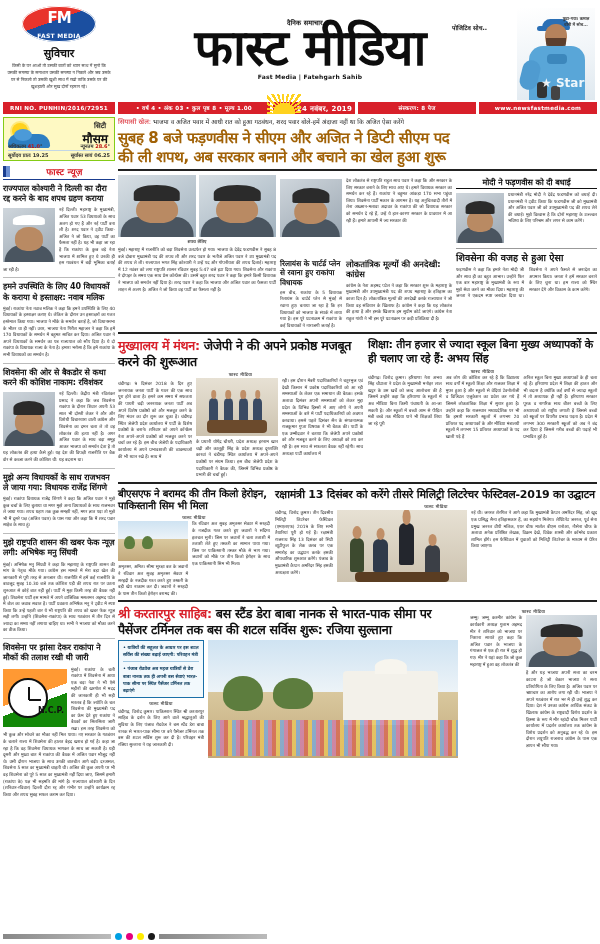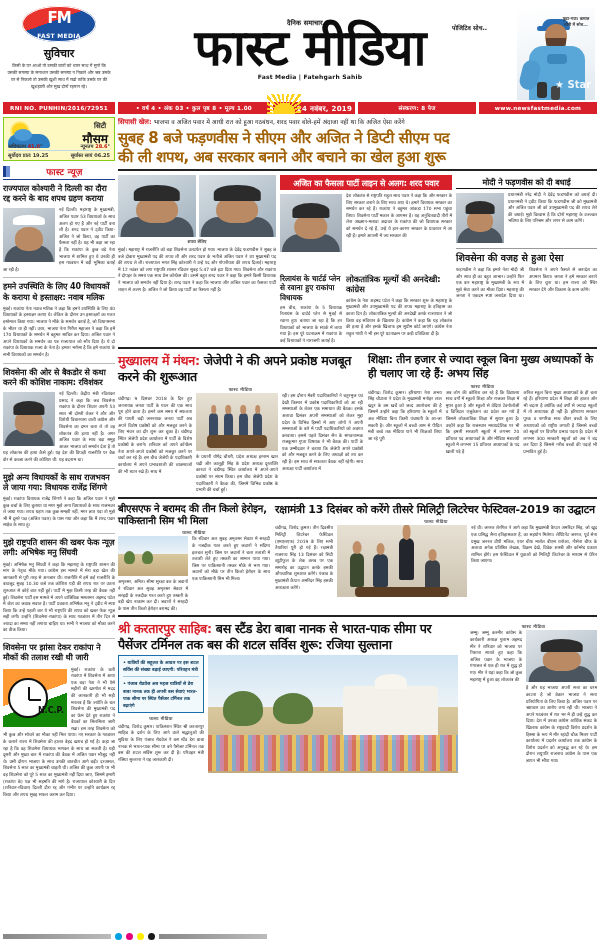--- a/index.html
+++ b/index.html
@@ -55,21 +55,21 @@
   }
   .cr-head { position:absolute; left:28px; top:16px; width:22px; height:24px; background:#b5825c; border-radius:48% 48% 44% 44%; }
   .cr-cap  { position:absolute; left:25px; top:11px; width:28px; height:11px; background:#2a6fb5; border-radius:10px 10px 3px 3px; }
   .cr-cap:after { content:''; position:absolute; left:-5px; top:7px; width:16px; height:5px; background:#2a6fb5; border-radius:6px; }
   .cr-beard{ position:absolute; left:29px; top:30px; width:20px; height:12px; background:#4b3324; border-radius:0 0 50% 50%; opacity:.85;}
   .cr-body { position:absolute; left:12px; top:38px; width:56px; height:54px; background:#59a6d8; border-radius:14px 14px 0 0; }
   .cr-body:after{ content:''; position:absolute; left:18px; top:8px; width:20px; height:10px; background:#3c87bc; border-radius:4px;}
   .cr-arm  { position:absolute; left:4px; top:52px; width:18px; height:30px; background:#4f9bd0; border-radius:10px; transform:rotate(14deg); }
   .cr-mic  { position:absolute; left:20px; top:74px; width:10px; height:16px; background:#333; border-radius:3px; }
   .cr-mic2 { position:absolute; left:34px; top:78px; width:9px; height:14px; background:#444; border-radius:3px; }
-  .cr-star { position:absolute; left:38px; bottom:10px; font-size:10px; color:#fff; font-weight:800; opacity:.9;}
+  .cr-star { position:absolute; left:24px; bottom:10px; font-size:12px; color:#fff; font-weight:800; opacity:.9;}
   .cr-cap-txt { position:absolute; right:3px; top:8px; width:32px; font-size:4.2px; color:#333; text-align:center; line-height:1.5; font-weight:700;}
 
   
   .infobar { display:flex; height: 12px; gap: 3px; margin-top: 2px; align-items:stretch; }
   .ib {
     background:#d8202a; color:#fff; font-size:5.6px; font-weight:800;
     display:flex; align-items:center; justify-content:center; letter-spacing:.3px;
   }
   .ib-rni { width: 112px; }
   .ib-issue { width: 152px; }
@@ -147,21 +147,21 @@
   .ncp-clock{
     position:absolute; left:5px; top:9px; width:40px; height:40px; border:2px solid #111;
     border-radius:50%; background:#fff;
   }
   .ncp-clock:before{content:''; position:absolute; left:18px; top:7px; width:2px; height:13px; background:#111;}
   .ncp-clock:after{content:''; position:absolute; left:19px; top:19px; width:12px; height:2px; background:#111;}
   .ncp-txt{ position:absolute; right:3px; bottom:12px; font-size:8px; font-weight:900; color:#111;}
 
   
   .kicker-line { font-size:6.2px; color:#1a1a1a; line-height:1.4; margin-top:1px;}
-  .kicker-line .kick-red { color:#d8202a; font-weight:700; font-size:6.8px;margin-top:23px; }
+  .kicker-line .kick-red { color:#d8202a; font-weight:400; font-size:6.8px;margin-top:23px; }
   .main-hl {
     font-size: 15px; font-weight: 900; color:#a16207; line-height:1.22;
     letter-spacing:-.4px; margin-top:1px;
   }
   .sep { border-top:2px solid #222; margin:3px 0 0; }
   .sep-thin { border-top:1px solid #999; margin:3px 0 0; }
 
   
   .row3 { display:flex; gap:4px; margin-top:4px; }
   .c1 { width: 158px; }
@@ -367,21 +367,20 @@
               <div class="ph-body"></div>
               <div class="ph-face"></div>
               <div class="ph-hair"></div>
             </div>
           </div>
           <div class="cap">शपथ लेतिए</div>
           <div class="body-txt">मुंबई। महाराष्ट्र में राजनीति को बड़ा शिवसेना उलटफेर हो गया। भाजपा के देवेंद्र फडणवीस ने सुबह 8 बजे दोबारा मुख्यमंत्री पद की शपथ ली और शरद पवार के भतीजे अजित पवार ने उप मुख्यमंत्री पद की शपथ ले ली। राज्यपाल भगत सिंह कोश्यारी ने उन्हें पद और गोपनीयता की शपथ दिलाई। महाराष्ट्र में 12 नवंबर को लगा राष्ट्रपति शासन रविवार सुबह 5:47 बजे हटा दिया गया। शिवसेना और राकांपा ने दोपहर के समय एक साथ प्रेस कॉन्फ्रेंस की। उसमें बहुत शरद पवार ने कहा कि हमारे किसी विधायक ने भाजपा को समर्थन नहीं दिया है। शरद पवार ने कहा कि भाजपा और अजित पवार का फैसला पार्टी लाइन से अलग है। अजित ने जो किया वह पार्टी का फैसला नहीं है।</div>
         </div>
 
         <div class="c2">
-          <div class="red-bar">अजित का फैसला पार्टी लाइन से अलग: शरद पवार</div>
           <div class="clearfix">
             <div class="thumb-l" style="width:62px;height:58px;">
               <div class="ph-body"></div>
               <div class="ph-face"></div>
               <div class="ph-hair"></div>
             </div>
             <div class="body-txt">देश लोकतंत्र से राष्ट्रपति राहुल साथ पवार ने कहा कि और सरकार के लिए सरकार बनाने के लिए साथ आए थे। हमारे विधायक सरकार का समर्थन कर रहे हैं। राकांपा ने बहुमत आंकड़ा 170 सभा पहुंचा लिया। शिवसेना पार्टी मकान के आगमन है। यह अनुचितवादी तौरों में लेना अख्सान-मलावा अदावत के राकांपा की जो विधायक सरकार को समर्थन दे रहे हैं, उन्हें ये हान-कारण सरकार के प्रावधान में आ रही हैं। हमारे आपसी में ज्य सरकार की</div>
           </div>
           <div style="display:flex; gap:4px; margin-top:17px;">
             <div style="width:62px;">

